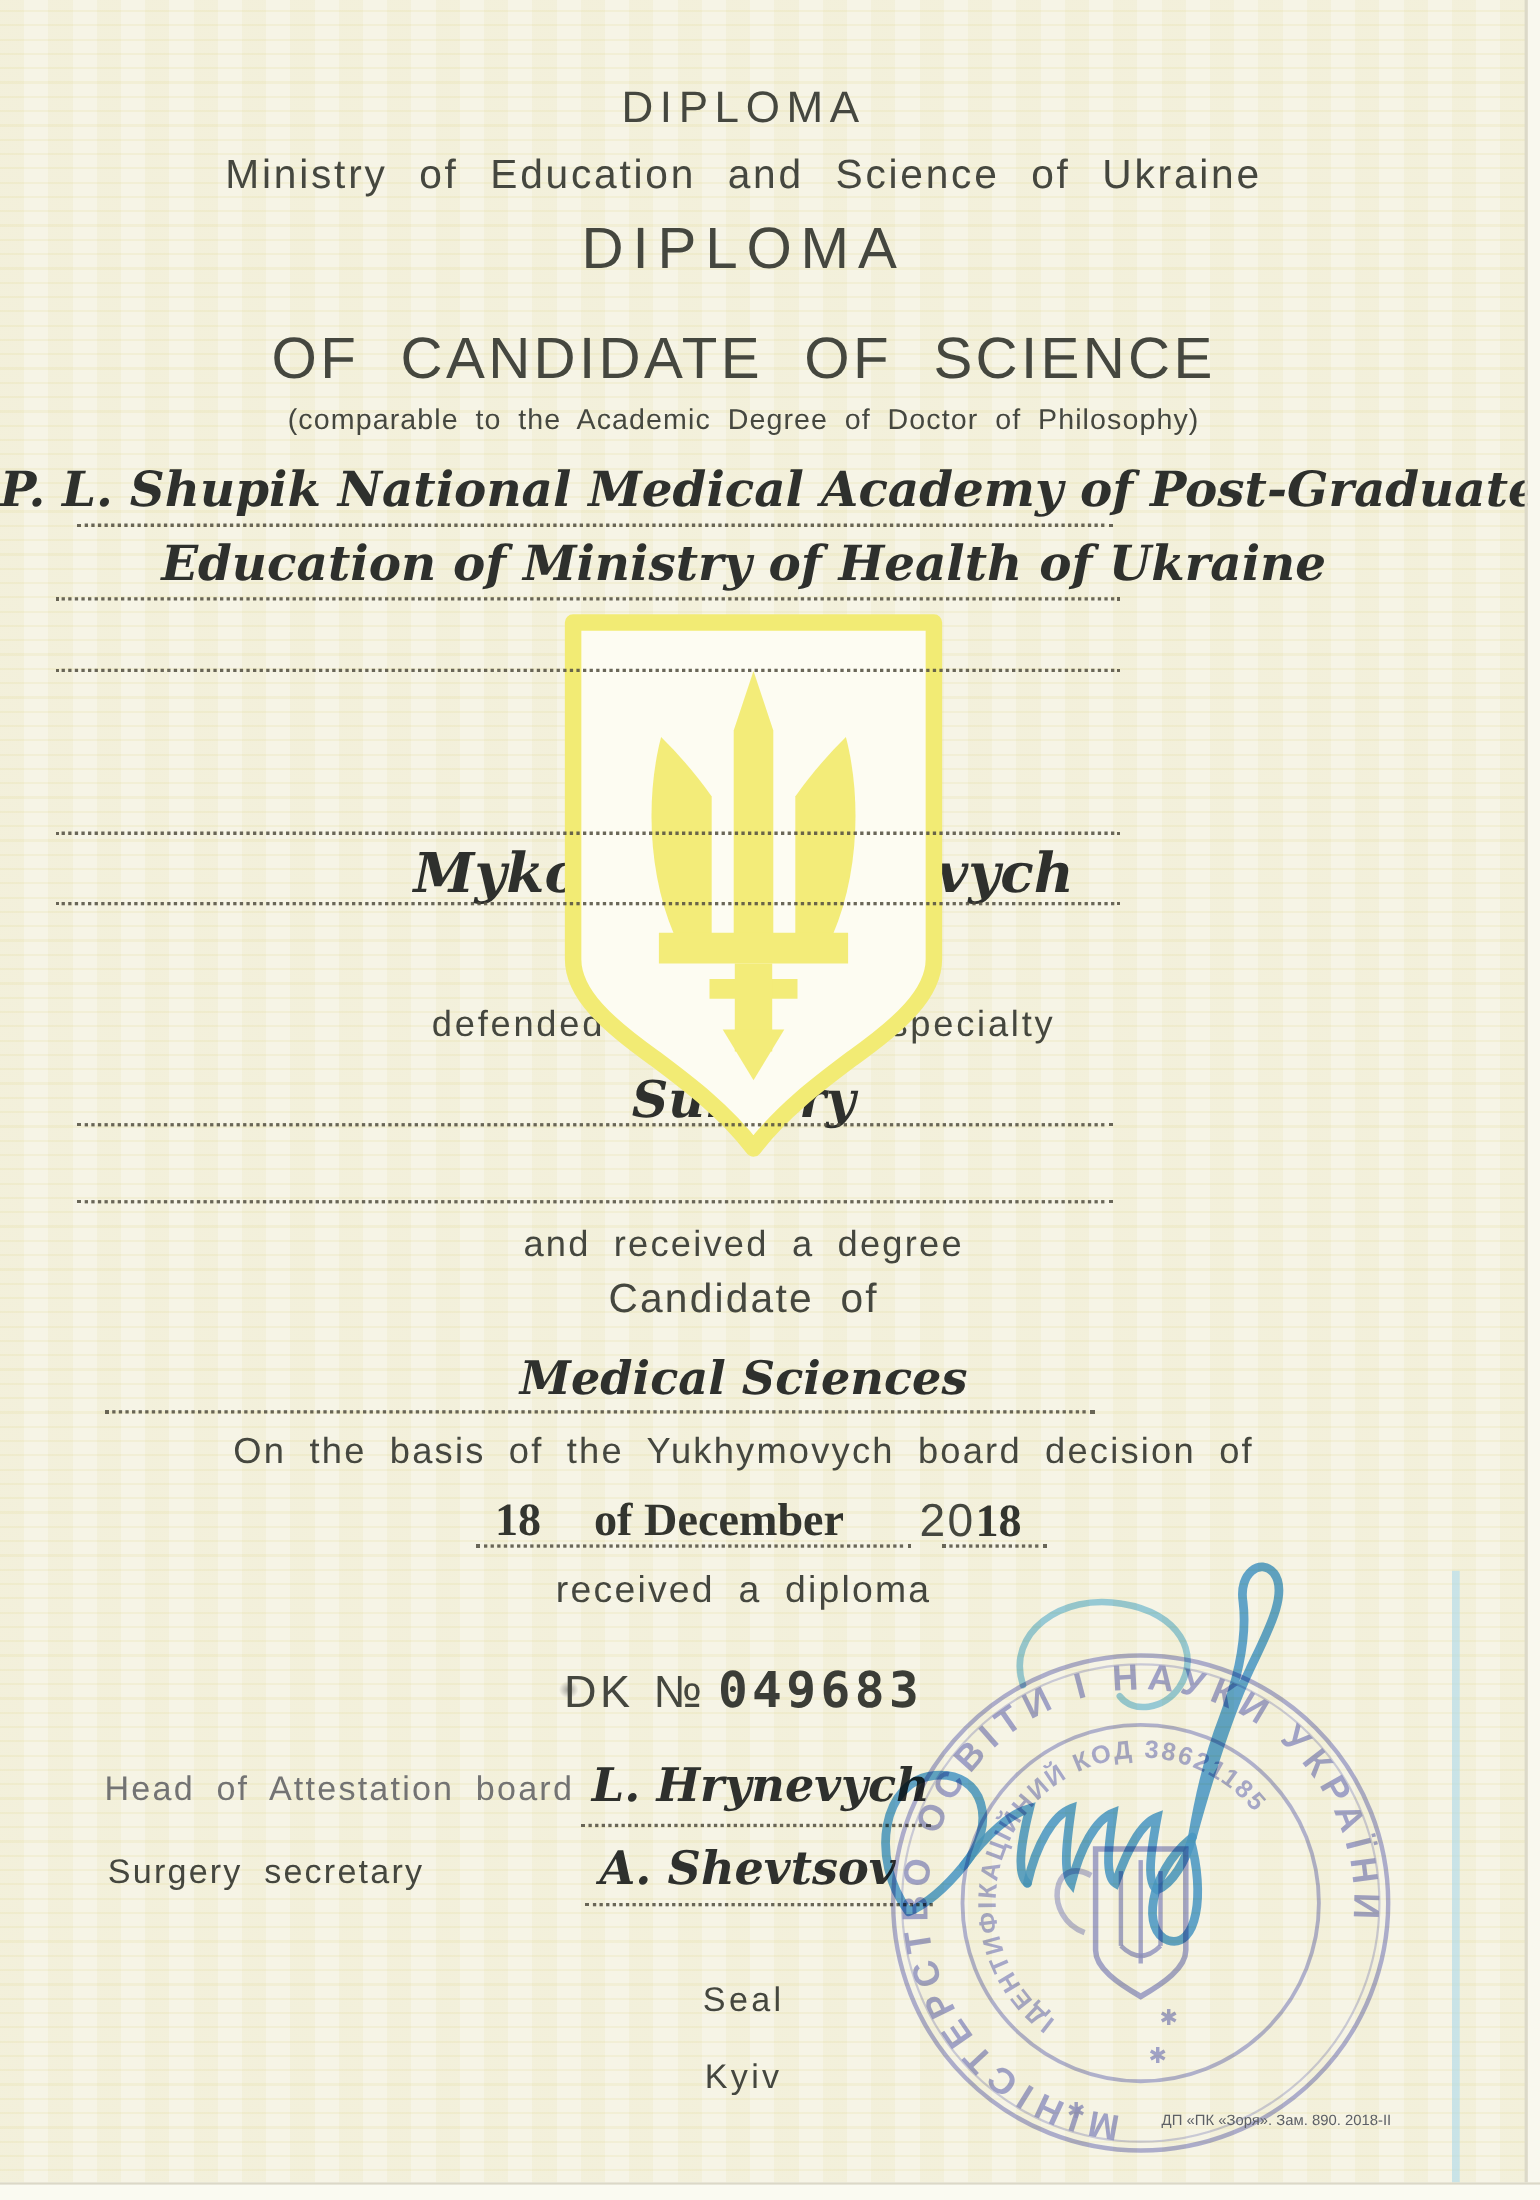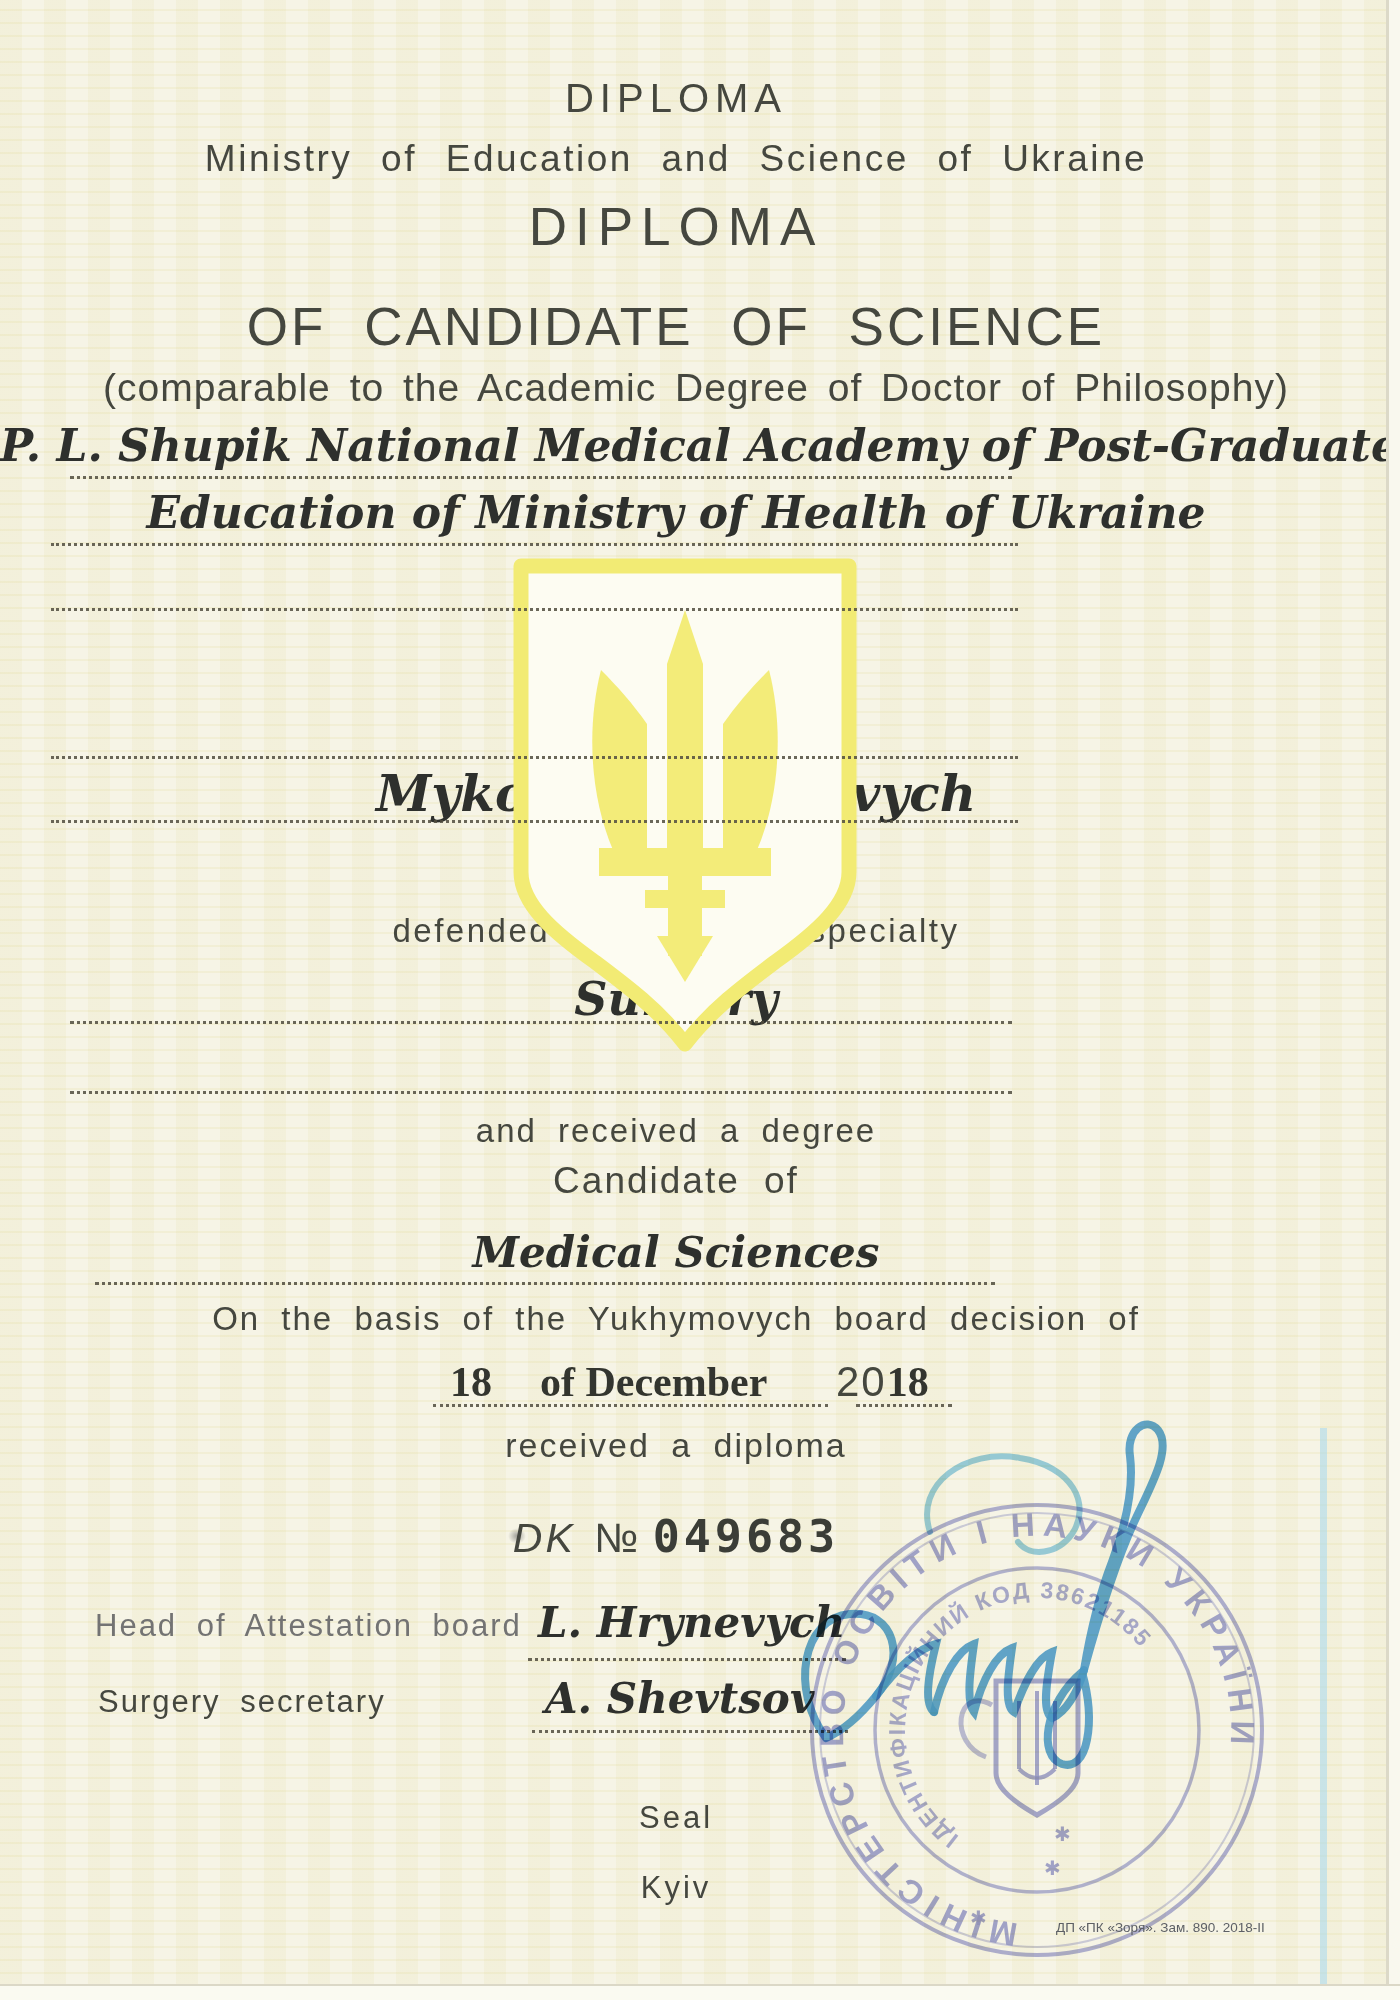--- a/index.html
+++ b/index.html
@@ -45,21 +45,21 @@
 </svg>
 
 <div class="t sans" style="top:76px;font-size:40px;letter-spacing:6px;">DIPLOMA</div>
 
 <div class="t sans" style="top:138px;font-size:37px;letter-spacing:2.5px;word-spacing:16px;">Ministry of Education and Science of Ukraine</div>
 
 <div class="t sans" style="top:196px;font-size:53px;letter-spacing:8px;">DIPLOMA</div>
 
 <div class="t sans" style="top:296px;font-size:53px;letter-spacing:3px;word-spacing:20px;">OF CANDIDATE OF SCIENCE</div>
 
-<div class="t sans" style="top:366px;font-size:39px;letter-spacing:1px;word-spacing:7px;padding-left:20px;">(comparable to the Academic Degree of Doctor of Philosophy)</div>
+<div class="t sans" style="top:366px;font-size:26px;letter-spacing:1px;word-spacing:7px;">(comparable to the Academic Degree of Doctor of Philosophy)</div>
 
 <div class="t script" style="top:420px;font-size:44px;">P. L. Shupik National Medical Academy of Post-Graduate</div>
 <div class="dotted" style="left:70px;width:942px;top:476px;"></div>
 
 <div class="t script" style="top:487px;font-size:44px;">Education of Ministry of Health of Ukraine</div>
 <div class="dotted" style="left:51px;width:967px;top:543px;"></div>
 
 <div class="dotted" style="left:51px;width:967px;top:608px;"></div>
 
 <div class="t script" style="top:700px;font-size:50px;">Krestianov</div>
@@ -89,21 +89,21 @@
 <div class="abs z3" style="left:836px;top:1358px;">
   <span class="sans" style="font-size:42px;letter-spacing:2px;color:#45473f;">20</span><span class="boldserif" style="font-size:42px;">18</span>
 </div>
 <div class="dotted" style="left:433px;width:395px;top:1404px;"></div>
 <div class="dotted" style="left:856px;width:96px;top:1404px;"></div>
 
 <div class="t sans" style="top:1426px;font-size:34px;letter-spacing:2px;word-spacing:10px;">received a diploma</div>
 
 <div class="abs smudge"></div>
 <div class="t z3" style="top:1510px;">
-  <span class="sans" style="font-size:41px;letter-spacing:3px;color:#45473f;font-style:italic;">DK</span>
+  <span class="sans" style="font-size:41px;letter-spacing:3px;color:#45473f;">DK</span>
   <span class="sans" style="font-size:41px;color:#45473f;margin:0 10px 0 14px;">№</span>
   <span class="mono" style="font-size:45px;letter-spacing:4px;">049683</span>
 </div>
 
 <div class="abs sans z3" style="left:95px;top:1608px;font-size:31px;letter-spacing:2px;word-spacing:9px;color:#737373;white-space:nowrap;">Head of Attestation board</div>
 <div class="abs script z3" style="left:538px;top:1598px;font-size:42px;white-space:nowrap;">L. Hrynevych</div>
 <div class="dotted" style="left:528px;width:318px;top:1658px;"></div>
 
 <div class="abs sans z3" style="left:98px;top:1684px;font-size:31px;letter-spacing:2px;word-spacing:9px;color:#45473f;white-space:nowrap;">Surgery secretary</div>
 <div class="abs script z3" style="left:545px;top:1674px;font-size:42px;white-space:nowrap;">A. Shevtsov</div>

